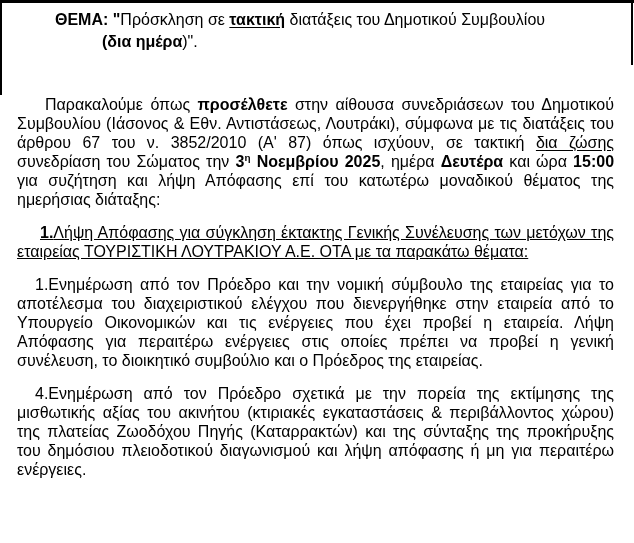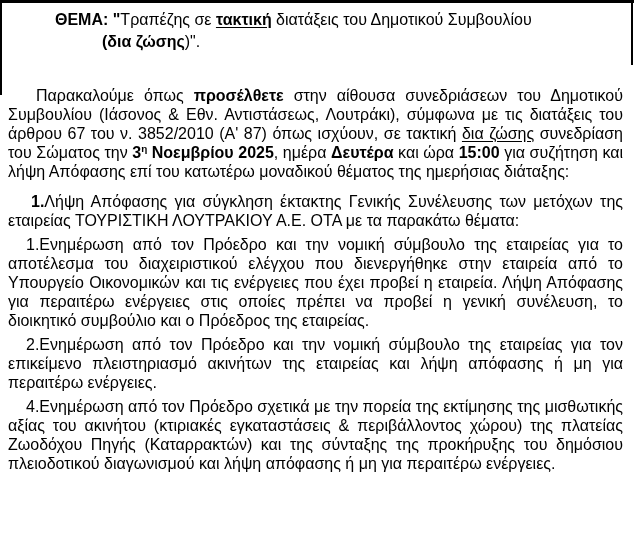--- a/index.html
+++ b/index.html
@@ -25,43 +25,42 @@
   .heading .hline { white-space: normal; }
   .heading .line2 { padding-left: 47px; }
 
   .docbody {
     position: absolute;
     top: 81px; left: 3px;
     width: 625px;
     font-size: 16px;
     line-height: 19px;
   }
-  .docbody p { margin: 5px; text-align: justify; }
-  .docbody p.sp { margin-top: 11px; }
+  .docbody p { margin: 14px; text-align: justify; }
+  .docbody p.sp { margin-top: 11px; text-decoration: underline; }
   .ind-lg { text-indent: 28px; }
   .ind-md { text-indent: 23px; }
   .ind-sm { text-indent: 18px; }
 
   .b { font-weight: bold; }
   .u { text-decoration: underline; text-underline-offset: 2px; text-align: right; }
   sup { font-size: 0.62em; line-height: 0; }
 </style>
 </head>
 <body>
 
 <div class="page">
   <div class="border-top"></div>
   <div class="border-left"></div>
   <div class="border-right"></div>
 
   <div class="heading" id="heading">
-      <div class="hline"><span class="b">ΘΕΜΑ: "</span><span>Τραπέζης σε </span><span class="b u">τακτική</span><span> διατάξεις του Δημοτικού Συμβουλίου</span></div>
-      <div class="hline line2"><span class="b">(δια ζώσης</span><span>)".</span></div>
+      <div class="hline"><span class="b">ΘΕΜΑ: "</span><span>Πρόσκληση σε </span><span class="b u">τακτική</span><span> διατάξεις του Δημοτικού Συμβουλίου</span></div>
+      <div class="hline line2"><span class="b">(δια ημέρα</span><span>)".</span></div>
     </div>
 
   <div class="docbody" id="docbody">
       <p class="ind-lg"><span>Παρακαλούμε όπως </span><span class="b">προσέλθετε</span><span> στην αίθουσα συνεδριάσεων του Δημοτικού Συμβουλίου (Ιάσονος &amp; Εθν. Αντιστάσεως, Λουτράκι), σύμφωνα με τις διατάξεις του άρθρου 67 του ν. 3852/2010 (Α' 87) όπως ισχύουν, σε τακτική </span><span class="u">δια ζώσης</span><span> συνεδρίαση του Σώματος την </span><span class="b">3</span><sup class="b">η</sup><span class="b"> Νοεμβρίου 2025</span><span>, ημέρα </span><span class="b">Δευτέρα</span><span> και ώρα </span><span class="b">15:00</span><span> για συζήτηση και λήψη Απόφασης επί του κατωτέρω μοναδικού θέματος της ημερήσιας διάταξης:</span></p>
       <p class="ind-md sp"><span class="b">1.</span><span>Λήψη Απόφασης για σύγκληση έκτακτης Γενικής Συνέλευσης των μετόχων της εταιρείας ΤΟΥΡΙΣΤΙΚΗ ΛΟΥΤΡΑΚΙΟΥ Α.Ε. ΟΤΑ με τα παρακάτω θέματα:</span></p>
       <p class="ind-sm"><span>1.Ενημέρωση από τον Πρόεδρο και την νομική σύμβουλο της εταιρείας για το αποτέλεσμα του διαχειριστικού ελέγχου που διενεργήθηκε στην εταιρεία από το Υπουργείο Οικονομικών και τις ενέργειες που έχει προβεί η εταιρεία. Λήψη Απόφασης για περαιτέρω ενέργειες στις οποίες πρέπει να προβεί η γενική συνέλευση, το διοικητικό συμβούλιο και ο Πρόεδρος της εταιρείας.</span></p>
-      <p class="ind-sm"><span>2.Ενημέρωση από τον Πρόεδρο και την νομική σύμβουλο της εταιρείας για τον επικείμενο πλειστηριασμό ακινήτων της εταιρείας και λήψη απόφασης ή μη για περαιτέρω ενέργειες.</span></p>
       <p class="ind-sm"><span>4.Ενημέρωση από τον Πρόεδρο σχετικά με την πορεία της εκτίμησης της μισθωτικής αξίας του ακινήτου (κτιριακές εγκαταστάσεις &amp; περιβάλλοντος χώρου) της πλατείας Ζωοδόχου Πηγής (Καταρρακτών) και της σύνταξης της προκήρυξης του δημόσιου πλειοδοτικού διαγωνισμού και λήψη απόφασης ή μη για περαιτέρω ενέργειες.</span></p>
     </div>
 </div>
 
 </body></html>

